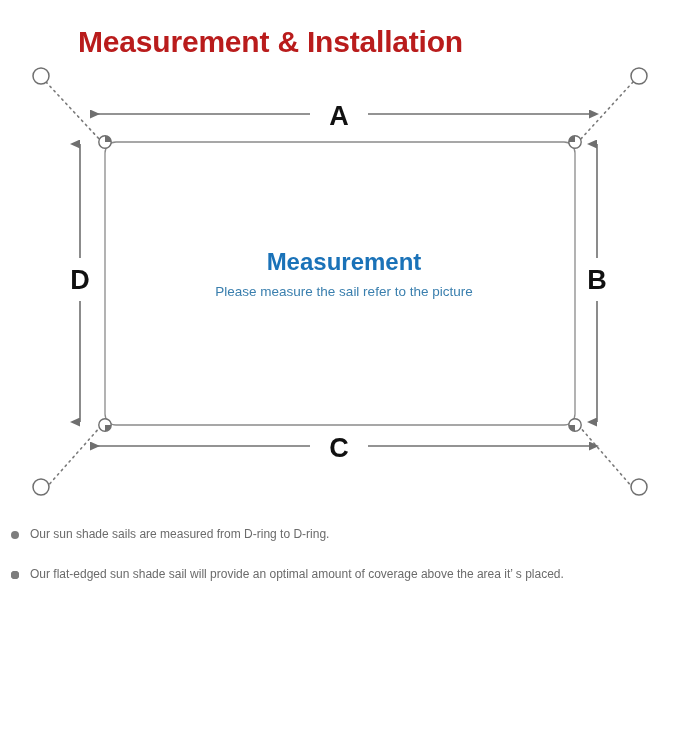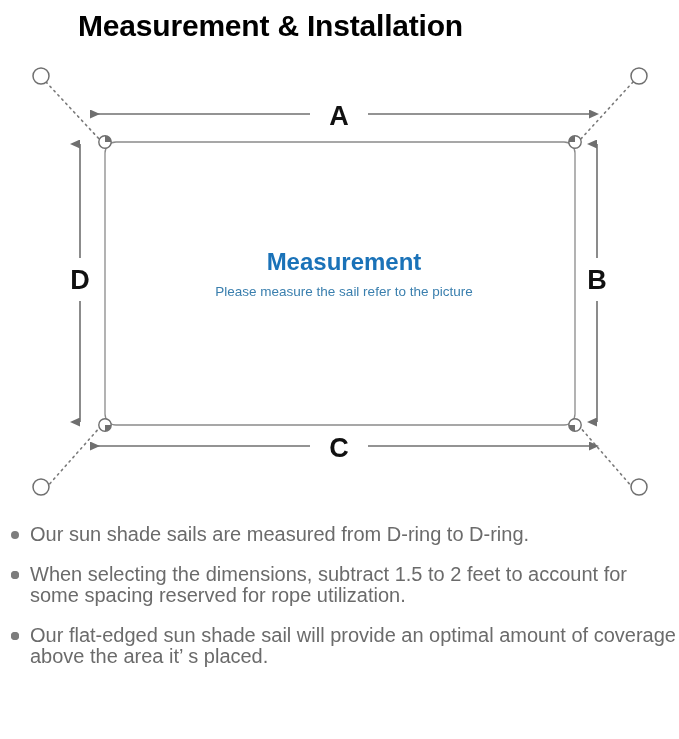--- a/index.html
+++ b/index.html
@@ -12,27 +12,27 @@
     height: 739px;
     position: relative;
     font-family: "Liberation Sans", sans-serif;
     overflow: hidden;
     -webkit-font-smoothing: antialiased;
   }
 
   
   .page-title {
     position: absolute;
-    top: 6px;
+    top: 22px;
     left: 0;
     width: 541px;
     text-align: center;
     font-size: 30px;
     font-weight: bold;
-    color: #000000;
+    color: #b91c1c;
     letter-spacing: -0.2px;
     line-height: 40px;
   }
 
   
   .diagram {
     position: absolute;
     top: 55px;
     left: 0;
     width: 679px;
@@ -67,21 +67,21 @@
     left: 0;
     width: 679px;
     padding: 0;
     margin: 0;
     list-style: none;
   }
   .note-item {
     position: relative;
     padding-left: 30px;
     margin-bottom: 19px;
-    font-size: 20px;
+    font-size: 12px;
     line-height: 21px;
     color: #6b6b6b;
   }
   .note-item:last-child { margin-bottom: 0; }
   .note-bullet {
     position: absolute;
     left: 11px;
     top: 7px;
     width: 8px;
     height: 8px;
@@ -172,22 +172,18 @@
 <ul class="notes">
   <li class="note-item">
     <span class="note-bullet"></span>
     <span>Our sun shade sails are measured from D-ring to D-ring.</span>
   </li>
   <li class="note-item">
     <span class="note-bullet"></span>
   </li>
   <li class="note-item">
     <span class="note-bullet"></span>
-    <span>When selecting the dimensions, subtract 1.5 to 2 feet to account for some spacing reserved for rope utilization.</span>
-  </li>
-  <li class="note-item">
-    <span class="note-bullet"></span>
   </li>
   <li class="note-item">
     <span class="note-bullet"></span>
     <span>Our flat-edged sun shade sail will provide an optimal amount of coverage above the area it’  s placed.</span>
   </li>
 </ul>
 
 </body></html>

